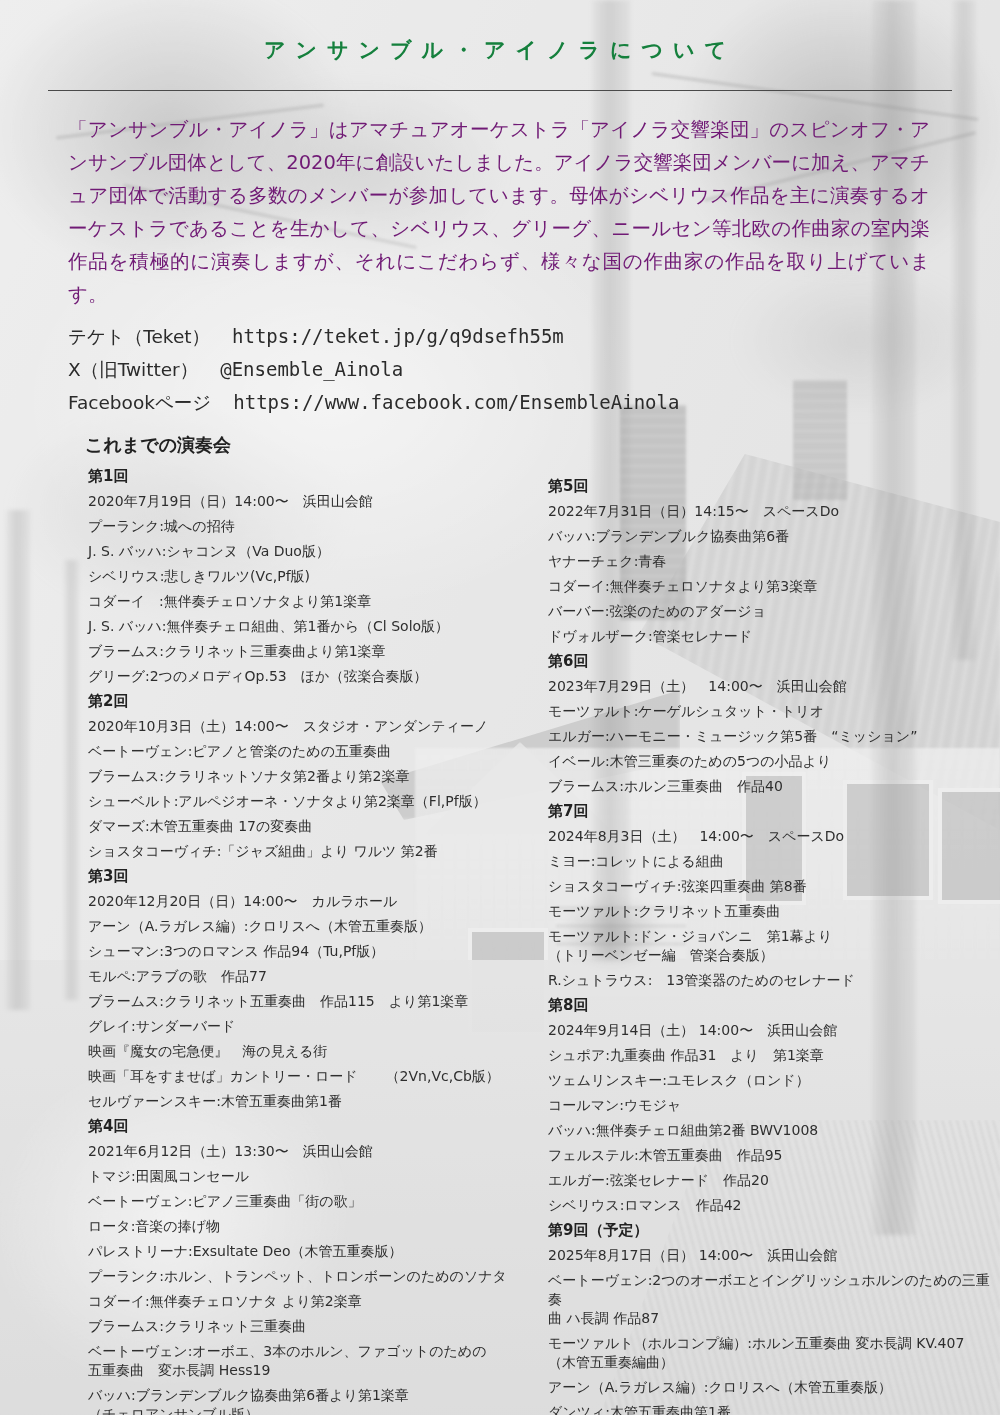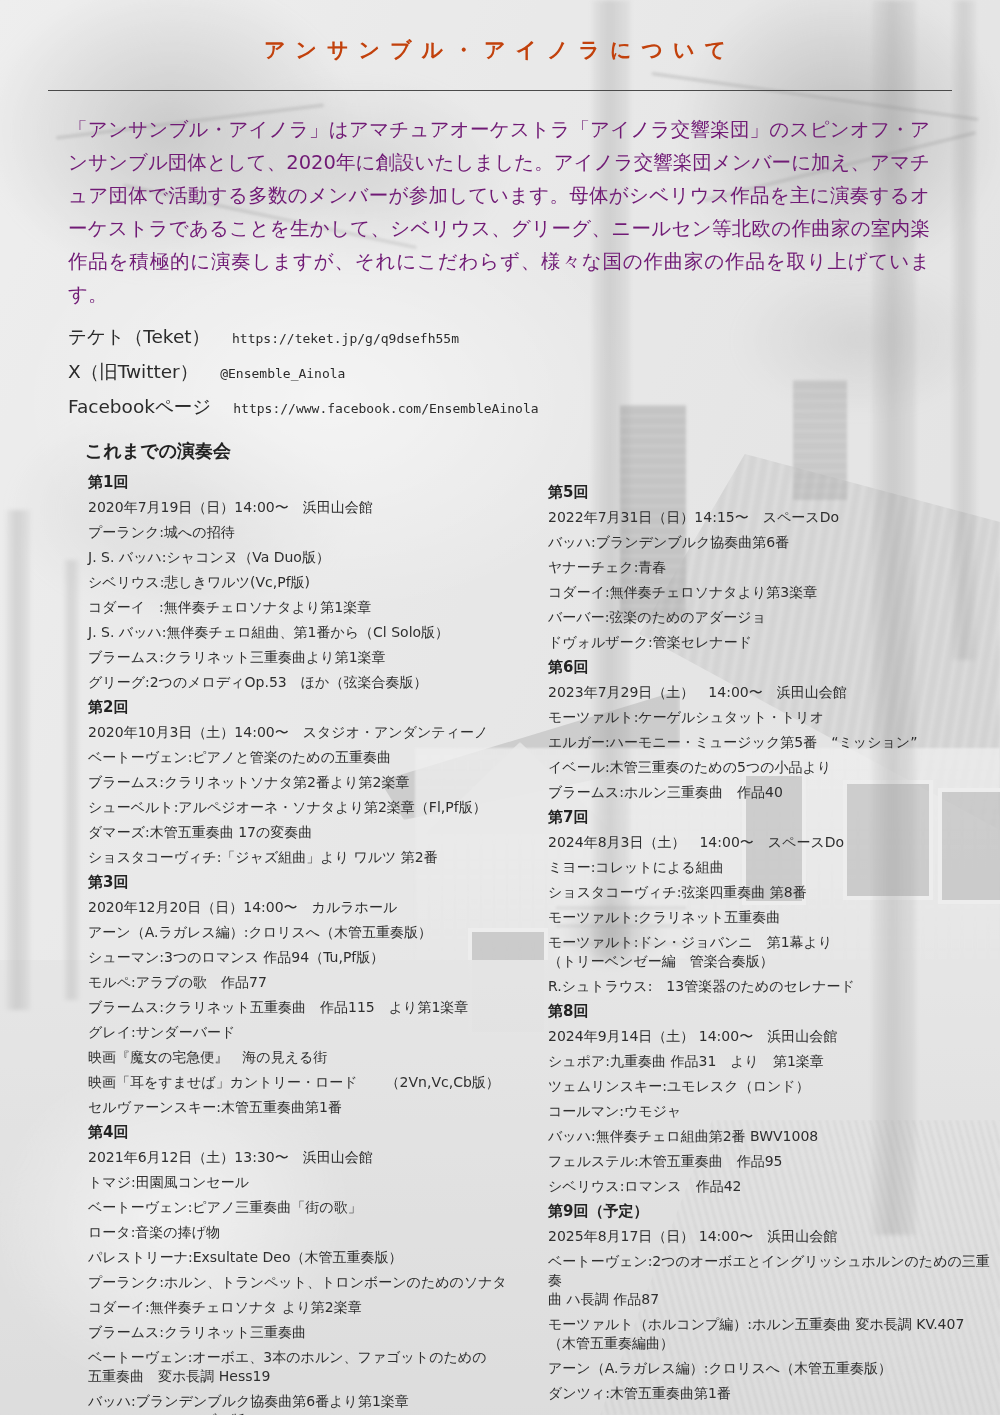--- a/index.html
+++ b/index.html
@@ -67,27 +67,27 @@
     background:linear-gradient(rgba(228,228,228,.95),rgba(213,213,213,.95));}
   .path{left:-60px;top:1010px;width:460px;height:420px;transform:rotate(-18deg);filter:blur(4px);
     background:radial-gradient(closest-side,rgba(252,252,252,.85),rgba(252,252,252,0) 78%);}
   .grass{left:600px;top:1120px;width:400px;height:295px;filter:blur(1px);opacity:.55;
     clip-path:polygon(0 100%,28% 0,100% 0,100% 100%);
     background:repeating-linear-gradient(75deg,rgba(130,130,130,.35) 0 2px,transparent 2px 7px);}
 
   
   .content{position:relative;z-index:1;}
   .title{margin:0;padding-top:36px;text-align:center;
-    font-size:21px;font-weight:600;letter-spacing:10px;color:#c2410c;}
+    font-size:21px;font-weight:600;letter-spacing:10px;color:#15803d;}
   .rule{margin:26px 48px 0 48px;border:none;border-top:1px solid #4a4a4a;height:0;}
   .intro{margin:22px 70px 0 68px;font-size:19.5px;line-height:33px;
     text-align:justify;color:#701a75;}
   .links{margin:9px 0 0 68px;font-size:18.5px;line-height:33px;color:#2b2b2b;}
   .link-row{white-space:nowrap;}
-  .link-value{font-family:"DejaVu Sans Mono","Liberation Mono",monospace;font-size:13px;margin-left:22px;}
+  .link-value{font-family:"DejaVu Sans Mono","Liberation Mono",monospace;font-size:19px;margin-left:22px;}
   .concerts-heading{margin:14px 0 0 85px;font-size:18px;font-weight:700;color:#222;}
   .columns{display:flex;margin:10px 0 0 88px;}
   .col{box-sizing:border-box;}
   .col-left{width:460px;}
   .col-right{width:450px;padding-top:10px;}
   .sec{margin:0;}
   .sec-title{margin:0 0 6px 0;font-size:15px;line-height:19px;font-weight:700;color:#222;}
   .entry{margin:0 0 6px 0;font-size:14px;line-height:19px;white-space:pre-line;color:#2e2e2e;}
 </style>
 </head>
@@ -228,20 +228,21 @@
             <p class="entry">R.シュトラウス:　13管楽器のためのセレナード</p>
           </section>
           <section class="sec">
             <h3 class="sec-title">第8回</h3>
             <p class="entry">2024年9月14日（土） 14:00〜　浜田山会館</p>
             <p class="entry">シュポア:九重奏曲 作品31　より　第1楽章</p>
             <p class="entry">ツェムリンスキー:ユモレスク（ロンド）</p>
             <p class="entry">コールマン:ウモジャ</p>
             <p class="entry">バッハ:無伴奏チェロ組曲第2番 BWV1008</p>
             <p class="entry">フェルステル:木管五重奏曲　作品95</p>
+            <p class="entry">エルガー:弦楽セレナード　作品20</p>
             <p class="entry">シベリウス:ロマンス　作品42</p>
           </section>
           <section class="sec">
             <h3 class="sec-title">第9回（予定）</h3>
             <p class="entry">2025年8月17日（日） 14:00〜　浜田山会館</p>
             <p class="entry">ベートーヴェン:2つのオーボエとイングリッシュホルンのための三重奏
 曲 ハ長調 作品87</p>
             <p class="entry">モーツァルト（ホルコンプ編）:ホルン五重奏曲 変ホ長調 KV.407
 （木管五重奏編曲）</p>
             <p class="entry">アーン（A.ラガレス編）:クロリスへ（木管五重奏版）</p>

